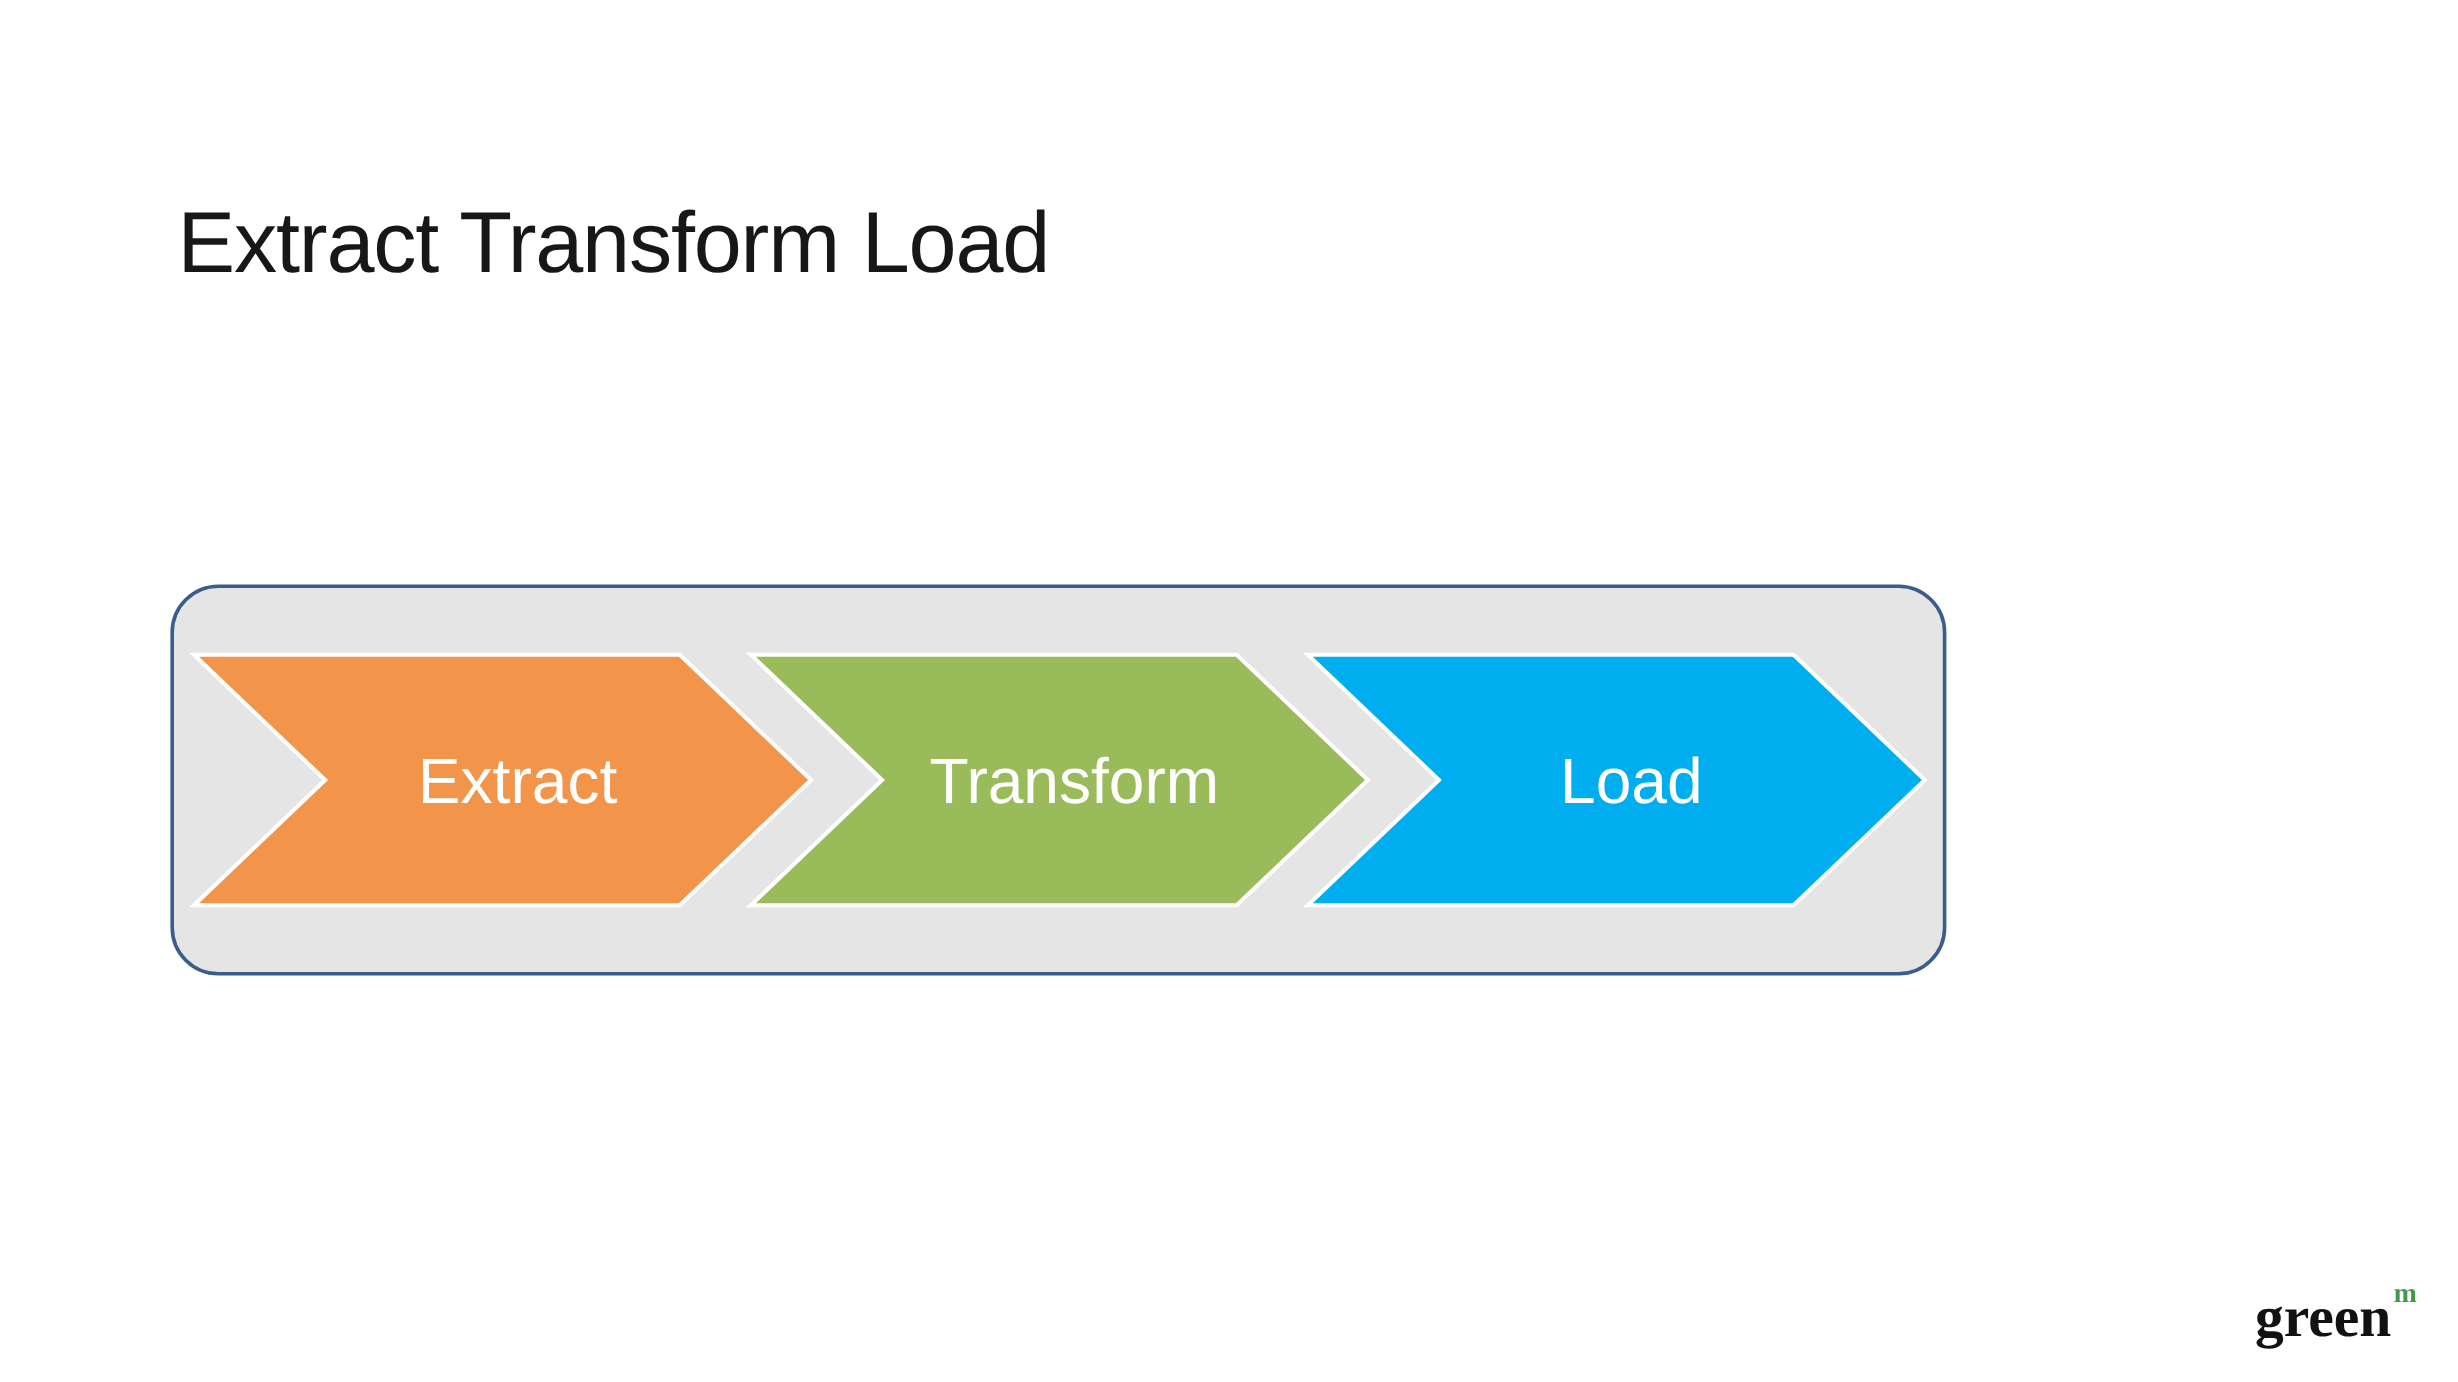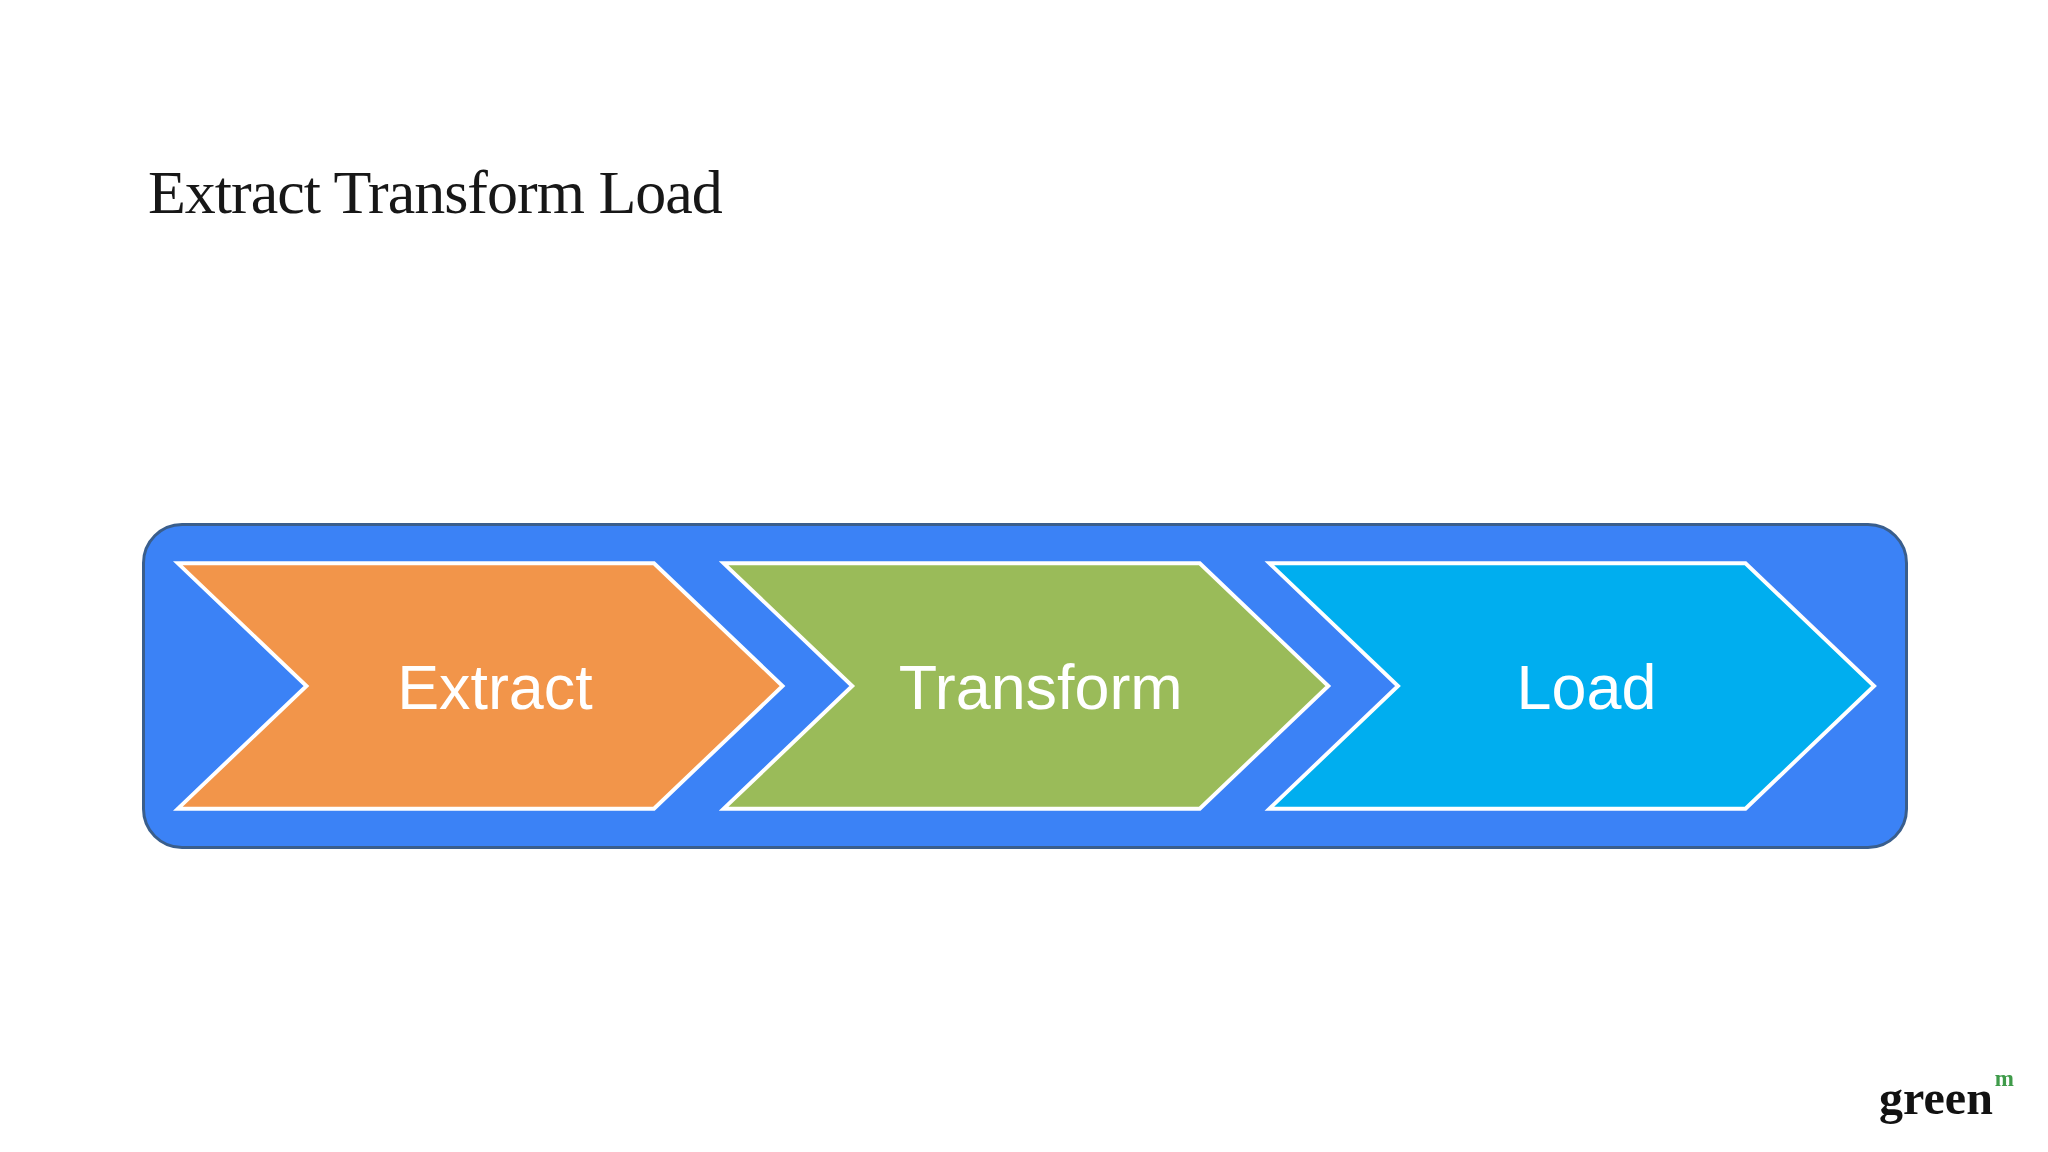--- a/index.html
+++ b/index.html
@@ -11,39 +11,37 @@
     height: 1152px;
     position: relative;
     background: #ffffff;
     font-family: "Liberation Sans", sans-serif;
     overflow: hidden;
   }
   .slide-title {
     position: absolute;
     left: 148px;
     top: 116px;
-    font-size: 62px;
+    font-size: 72px;
     font-weight: 300;
     letter-spacing: -1px;
     color: #171717;
     line-height: 1.1;
     white-space: nowrap;
-    font-family: Liberation Serif, serif;
   }
   .process-container {
     position: absolute;
     left: 142px;
     top: 487px;
-    width: 1766px;
+    width: 1480px;
     height: 326px;
     box-sizing: border-box;
-    background: #3b82f6;
+    background: #e5e5e5;
     border: 3px solid #3a5e8c;
     border-radius: 40px;
-    margin-top: 36px;
   }
   .process-container svg {
     display: block;
     width: 100%;
     height: 100%;
   }
   .chevron-label {
     font-family: "Liberation Sans", sans-serif;
     font-size: 64px;
     fill: #ffffff;

